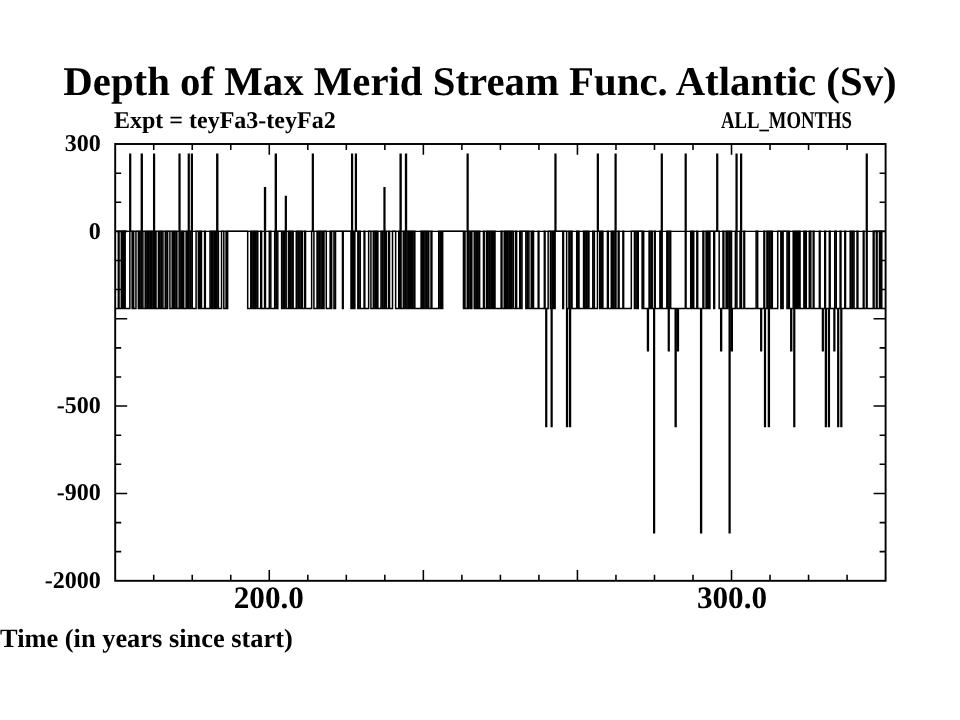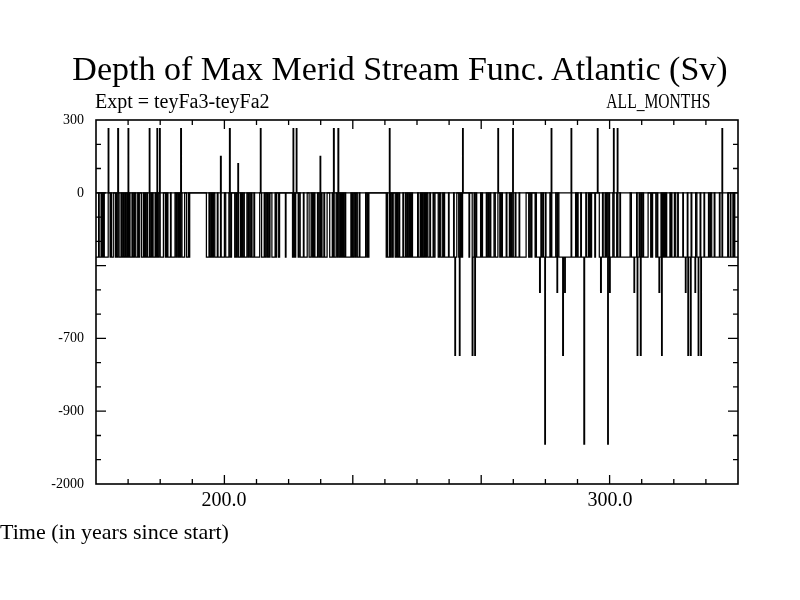--- a/index.html
+++ b/index.html
@@ -1,46 +1,46 @@
 <!DOCTYPE html>
 <html><head>
 <meta charset="utf-8">
 <style>
   html,body{margin:0;padding:0;background:#fff;}
   #page{position:relative;width:800px;height:600px;background:#ffffff;overflow:hidden;
-        font-family:"Liberation Serif","DejaVu Serif",serif;color:#000;}
+        font-family:"Liberation Serif","DejaVu Serif",serif;color:#000;font-weight:bold;}
   .abs{position:absolute;}
   #title{left:0;right:0;top:50px;text-align:center;font-size:34px;white-space:nowrap;}
   .sub{top:90px;font-size:20px;white-space:nowrap;}
   #sub-left{left:95px;}
   #sub-center{left:335px;width:240px;text-align:center;}
   #sub-right{right:90px;transform:scaleX(0.78);transform-origin:right center;}
   #xaxis-title{left:0;right:0;top:519px;text-align:left;font-size:22px;}
-  .ytick{right:716px;width:80px;height:24px;line-height:24px;text-align:right;font-size:14px;}
-  .xtick{top:487px;width:80px;height:24px;line-height:24px;text-align:center;font-size:20px;}
+  .ytick{right:716px;width:80px;height:24px;line-height:24px;text-align:right;font-size:20px;}
+  .xtick{top:487px;width:80px;height:24px;line-height:24px;text-align:center;font-size:26px;}
   #chart-svg{position:absolute;left:0;top:0;}
 </style>
 </head>
 <body>
 
 <div id="page">
   <div id="title" class="abs">Depth of Max Merid Stream Func. Atlantic (Sv)</div>
   <div id="sub-left" class="abs sub">Expt = teyFa3-teyFa2</div>
   <div id="sub-right" class="abs sub">ALL_MONTHS</div>
 
   <svg id="chart-svg" width="800" height="600">
       <rect x="96" y="120" width="642" height="364" fill="none" stroke="#000000" stroke-width="1.6"></rect>
       <path d="M128.1 484v-5M128.1 120v5M160.2 484v-5M160.2 120v5M192.3 484v-5M192.3 120v5M224.4 484v-9M224.4 120v9M256.5 484v-5M256.5 120v5M288.6 484v-5M288.6 120v5M320.7 484v-5M320.7 120v5M352.8 484v-9M352.8 120v9M384.9 484v-5M384.9 120v5M417.0 484v-5M417.0 120v5M449.1 484v-5M449.1 120v5M481.2 484v-9M481.2 120v9M513.3 484v-5M513.3 120v5M545.4 484v-5M545.4 120v5M577.5 484v-5M577.5 120v5M609.6 484v-9M609.6 120v9M641.7 484v-5M641.7 120v5M673.8 484v-5M673.8 120v5M705.9 484v-5M705.9 120v5M96 459.7h5M738 459.7h-5M96 435.5h5M738 435.5h-5M96 411.2h10M738 411.2h-10M96 386.9h5M738 386.9h-5M96 362.7h5M738 362.7h-5M96 338.4h10M738 338.4h-10M96 314.1h5M738 314.1h-5M96 289.9h5M738 289.9h-5M96 265.6h10M738 265.6h-10M96 241.3h5M738 241.3h-5M96 217.1h5M738 217.1h-5M96 192.8h10M738 192.8h-10M96 168.5h5M738 168.5h-5M96 144.3h5M738 144.3h-5" stroke="#000000" stroke-width="1.3" fill="none"></path>
       <line x1="96" y1="192.8" x2="738" y2="192.8" stroke="#000000" stroke-width="1.2"></line>
       <path d="M96 257.1H98.6V192.8H99.2V257.1H101.1V192.8H101.8V257.1H102.4V192.8H103.1V257.1H103.7V192.8H104.3V257.1H108.2V128.5H108.8V192.8H110.1V257.1H110.8V192.8H111.4V257.1H113.3V192.8H115.3V257.1H115.9V192.8H116.5V257.1H117.8V128.5H118.5V192.8H119.1V257.1H121.0V192.8H121.7V257.1H123.0V192.8H124.2V257.1H125.5V192.8H126.2V257.1H127.5V192.8H128.1V128.5H128.7V257.1H129.4V192.8H130.0V257.1H132.0V192.8H133.2V257.1H134.5V192.8H135.8V257.1H137.7V192.8H138.4V257.1H139.7V192.8H141.6V257.1H143.5V192.8H144.2V257.1H144.8V192.8H145.4V257.1H146.7V192.8H147.4V257.1H149.3V128.5H149.9V257.1H151.2V192.8H151.9V257.1H152.5V192.8H153.1V257.1H155.1V192.8H156.3V257.1H157.0V128.5H157.6V257.1H158.9V192.8H159.6V128.5H160.2V257.1H163.4V192.8H165.3V257.1H166.0V192.8H166.6V257.1H167.3V192.8H167.9V257.1H170.5V192.8H171.1V257.1H175.0V192.8H176.3V257.1H176.9V192.8H178.2V257.1H178.8V192.8H179.5V257.1H180.7V128.5H181.4V192.8H182.0V257.1H184.6V192.8H186.5V257.1H188.4V192.8H189.1V257.1H189.7V192.8H206.4V257.1H209.0V192.8H209.6V257.1H210.9V192.8H211.6V257.1H212.2V192.8H212.8V257.1H213.5V192.8H214.8V257.1H217.3V192.8H218.0V257.1H220.5V156.4H221.2V257.1H224.4V192.8H225.7V257.1H228.9V192.8H229.5V128.5H230.2V257.1H231.5V192.8H234.7V257.1H236.0V192.8H236.6V257.1H237.2V192.8H237.9V163.7H238.5V257.1H240.4V192.8H241.1V257.1H241.7V192.8H242.4V257.1H243.7V192.8H244.3V257.1H246.9V192.8H248.2V257.1H248.8V192.8H250.1V257.1H251.4V192.8H252.0V257.1H253.9V192.8H254.6V257.1H259.7V192.8H260.4V128.5H261.0V192.8H261.6V257.1H264.2V192.8H264.8V257.1H266.1V192.8H267.4V257.1H268.7V192.8H269.3V257.1H270.0V192.8H271.9V257.1H275.1V192.8H275.8V257.1H276.4V192.8H278.3V257.1H279.6V192.8H285.4V257.1H286.0V192.8H292.5V257.1H293.1V128.5H293.7V257.1H294.4V192.8H295.0V257.1H295.7V192.8H296.3V128.5H296.9V192.8H298.2V257.1H298.9V192.8H300.2V257.1H303.4V192.8H304.0V257.1H307.2V192.8H309.1V257.1H311.1V192.8H312.4V257.1H313.0V192.8H313.6V257.1H314.3V192.8H314.9V257.1H317.5V192.8H318.8V257.1H320.1V156.4H320.7V257.1H321.3V192.8H322.0V257.1H323.9V192.8H324.6V257.1H327.1V192.8H329.7V257.1H332.3V192.8H332.9V257.1H333.5V128.5H334.2V257.1H336.1V192.8H337.4V257.1H338.0V128.5H338.7V192.8H339.3V257.1H340.6V192.8H341.2V257.1H341.9V192.8H342.5V257.1H343.2V192.8H343.8V257.1H345.1V192.8H345.7V257.1H350.9V192.8H351.5V257.1H352.2V192.8H352.8V257.1H354.1V192.8H355.4V257.1H356.0V192.8H357.3V257.1H359.2V192.8H359.9V257.1H365.6V192.8H366.9V257.1H367.6V192.8H368.2V257.1H368.9V192.8H386.2V257.1H386.8V192.8H387.5V257.1H389.4V128.5H390.0V257.1H390.7V192.8H392.0V257.1H393.2V192.8H395.2V257.1H396.5V192.8H397.7V257.1H399.0V192.8H399.7V257.1H402.9V192.8H403.5V257.1H405.4V192.8H406.1V257.1H407.4V192.8H408.0V257.1H409.3V192.8H409.9V257.1H410.6V192.8H411.2V257.1H411.9V192.8H412.5V257.1H417.6V192.8H418.3V257.1H420.2V192.8H420.9V257.1H422.1V192.8H422.8V257.1H424.1V192.8H424.7V257.1H425.3V192.8H426.0V257.1H426.6V192.8H427.9V257.1H429.8V192.8H430.5V257.1H433.1V192.8H433.7V257.1H435.0V192.8H438.2V257.1H439.5V192.8H440.8V257.1H442.7V192.8H443.3V257.1H444.0V192.8H444.6V257.1H448.5V192.8H449.1V257.1H453.6V192.8H454.2V257.1H454.9V355.4H455.5V257.1H456.8V192.8H458.7V257.1H459.4V355.4H460.0V192.8H460.7V257.1H461.3V192.8H461.9V257.1H462.6V128.5H463.2V192.8H469.0V257.1H469.6V192.8H472.2V355.4H472.9V257.1H474.1V192.8H474.8V355.4H475.4V257.1H476.1V192.8H476.7V257.1H480.6V192.8H481.2V257.1H481.8V192.8H482.5V257.1H486.3V192.8H487.0V257.1H488.3V192.8H488.9V257.1H490.2V192.8H490.8V257.1H494.0V192.8H495.3V257.1H497.9V128.5H498.5V192.8H499.8V257.1H500.5V192.8H501.1V257.1H501.7V192.8H502.4V257.1H506.2V192.8H506.9V257.1H509.4V192.8H510.1V257.1H510.7V192.8H511.4V257.1H512.7V128.5H513.3V257.1H515.2V192.8H515.9V257.1H519.1V192.8H519.7V257.1H526.1V192.8H528.7V257.1H530.0V192.8H531.3V257.1H531.9V192.8H535.1V257.1H535.8V192.8H536.4V257.1H539.6V292.3H540.3V257.1H540.9V192.8H541.5V257.1H542.8V192.8H543.5V257.1H544.8V444.0H545.4V192.8H546.0V257.1H549.9V192.8H550.5V257.1H551.2V128.5H551.8V257.1H555.7V192.8H556.3V257.1H557.0V292.3H557.6V192.8H558.9V257.1H562.7V355.4H563.4V257.1H564.7V292.3H565.3V257.1H571.1V128.5H571.7V257.1H575.6V192.8H576.2V257.1H576.9V192.8H578.1V257.1H580.7V192.8H581.4V257.1H583.9V444.0H584.6V257.1H585.8V192.8H586.5V257.1H588.4V192.8H589.1V257.1H590.3V192.8H591.0V257.1H591.6V192.8H594.8V257.1H595.5V192.8H597.4V128.5H598.0V192.8H599.3V257.1H600.6V292.3H601.3V257.1H602.5V192.8H603.2V257.1H605.1V192.8H605.7V257.1H606.4V192.8H607.7V444.0H608.3V257.1H609.0V192.8H609.6V292.3H610.2V257.1H612.8V192.8H613.5V128.5H614.1V257.1H616.7V192.8H617.3V128.5H617.9V257.1H619.9V192.8H620.5V257.1H630.1V192.8H631.4V257.1H634.0V292.3H634.6V257.1H636.6V192.8H637.2V355.4H637.8V257.1H639.1V192.8H639.8V257.1H640.4V355.4H641.1V192.8H641.7V257.1H643.0V192.8H643.6V257.1H648.1V192.8H650.7V257.1H651.3V192.8H652.0V257.1H652.6V192.8H655.8V257.1H657.1V192.8H657.8V257.1H659.0V292.3H659.7V257.1H661.0V192.8H661.6V355.4H662.2V192.8H662.9V257.1H663.5V192.8H664.2V257.1H664.8V192.8H665.5V257.1H666.1V192.8H666.7V257.1H669.9V192.8H670.6V257.1H671.2V192.8H671.9V257.1H674.4V192.8H675.7V257.1H677.7V192.8H678.3V257.1H682.8V192.8H683.4V257.1H685.4V292.3H686.0V257.1H687.3V192.8H687.9V355.4H688.6V257.1H690.5V355.4H691.1V192.8H691.8V257.1H695.0V292.3H695.6V192.8H696.9V257.1H698.2V355.4H698.8V257.1H700.1V192.8H700.8V355.4H701.4V257.1H704.0V192.8H704.6V257.1H708.5V192.8H709.1V257.1H710.4V192.8H711.7V257.1H714.2V192.8H714.9V257.1H719.4V192.8H720.0V257.1H722.0V128.5H722.6V257.1H727.7V192.8H728.4V257.1H730.3V192.8H730.9V257.1H732.9V192.8H733.5V257.1H734.1V192.8H734.8V257.1H738" stroke="#000000" stroke-width="1.25" fill="none" stroke-linejoin="miter"></path>
     </svg>
 
   <div class="abs ytick" style="top:108px">300</div>
   <div class="abs ytick" style="top:181px">0</div>
-  <div class="abs ytick" style="top:326px">-700</div>
+  <div class="abs ytick" style="top:326px">-500</div>
   <div class="abs ytick" style="top:399px">-900</div>
   <div class="abs ytick" style="top:472px">-2000</div>
 
   <div class="abs xtick" style="left:184px">200.0</div>
   <div class="abs xtick" style="left:570px">300.0</div>
 
   <div id="xaxis-title" class="abs">Time (in years since start)</div>
 </div>
 
 </body></html>

